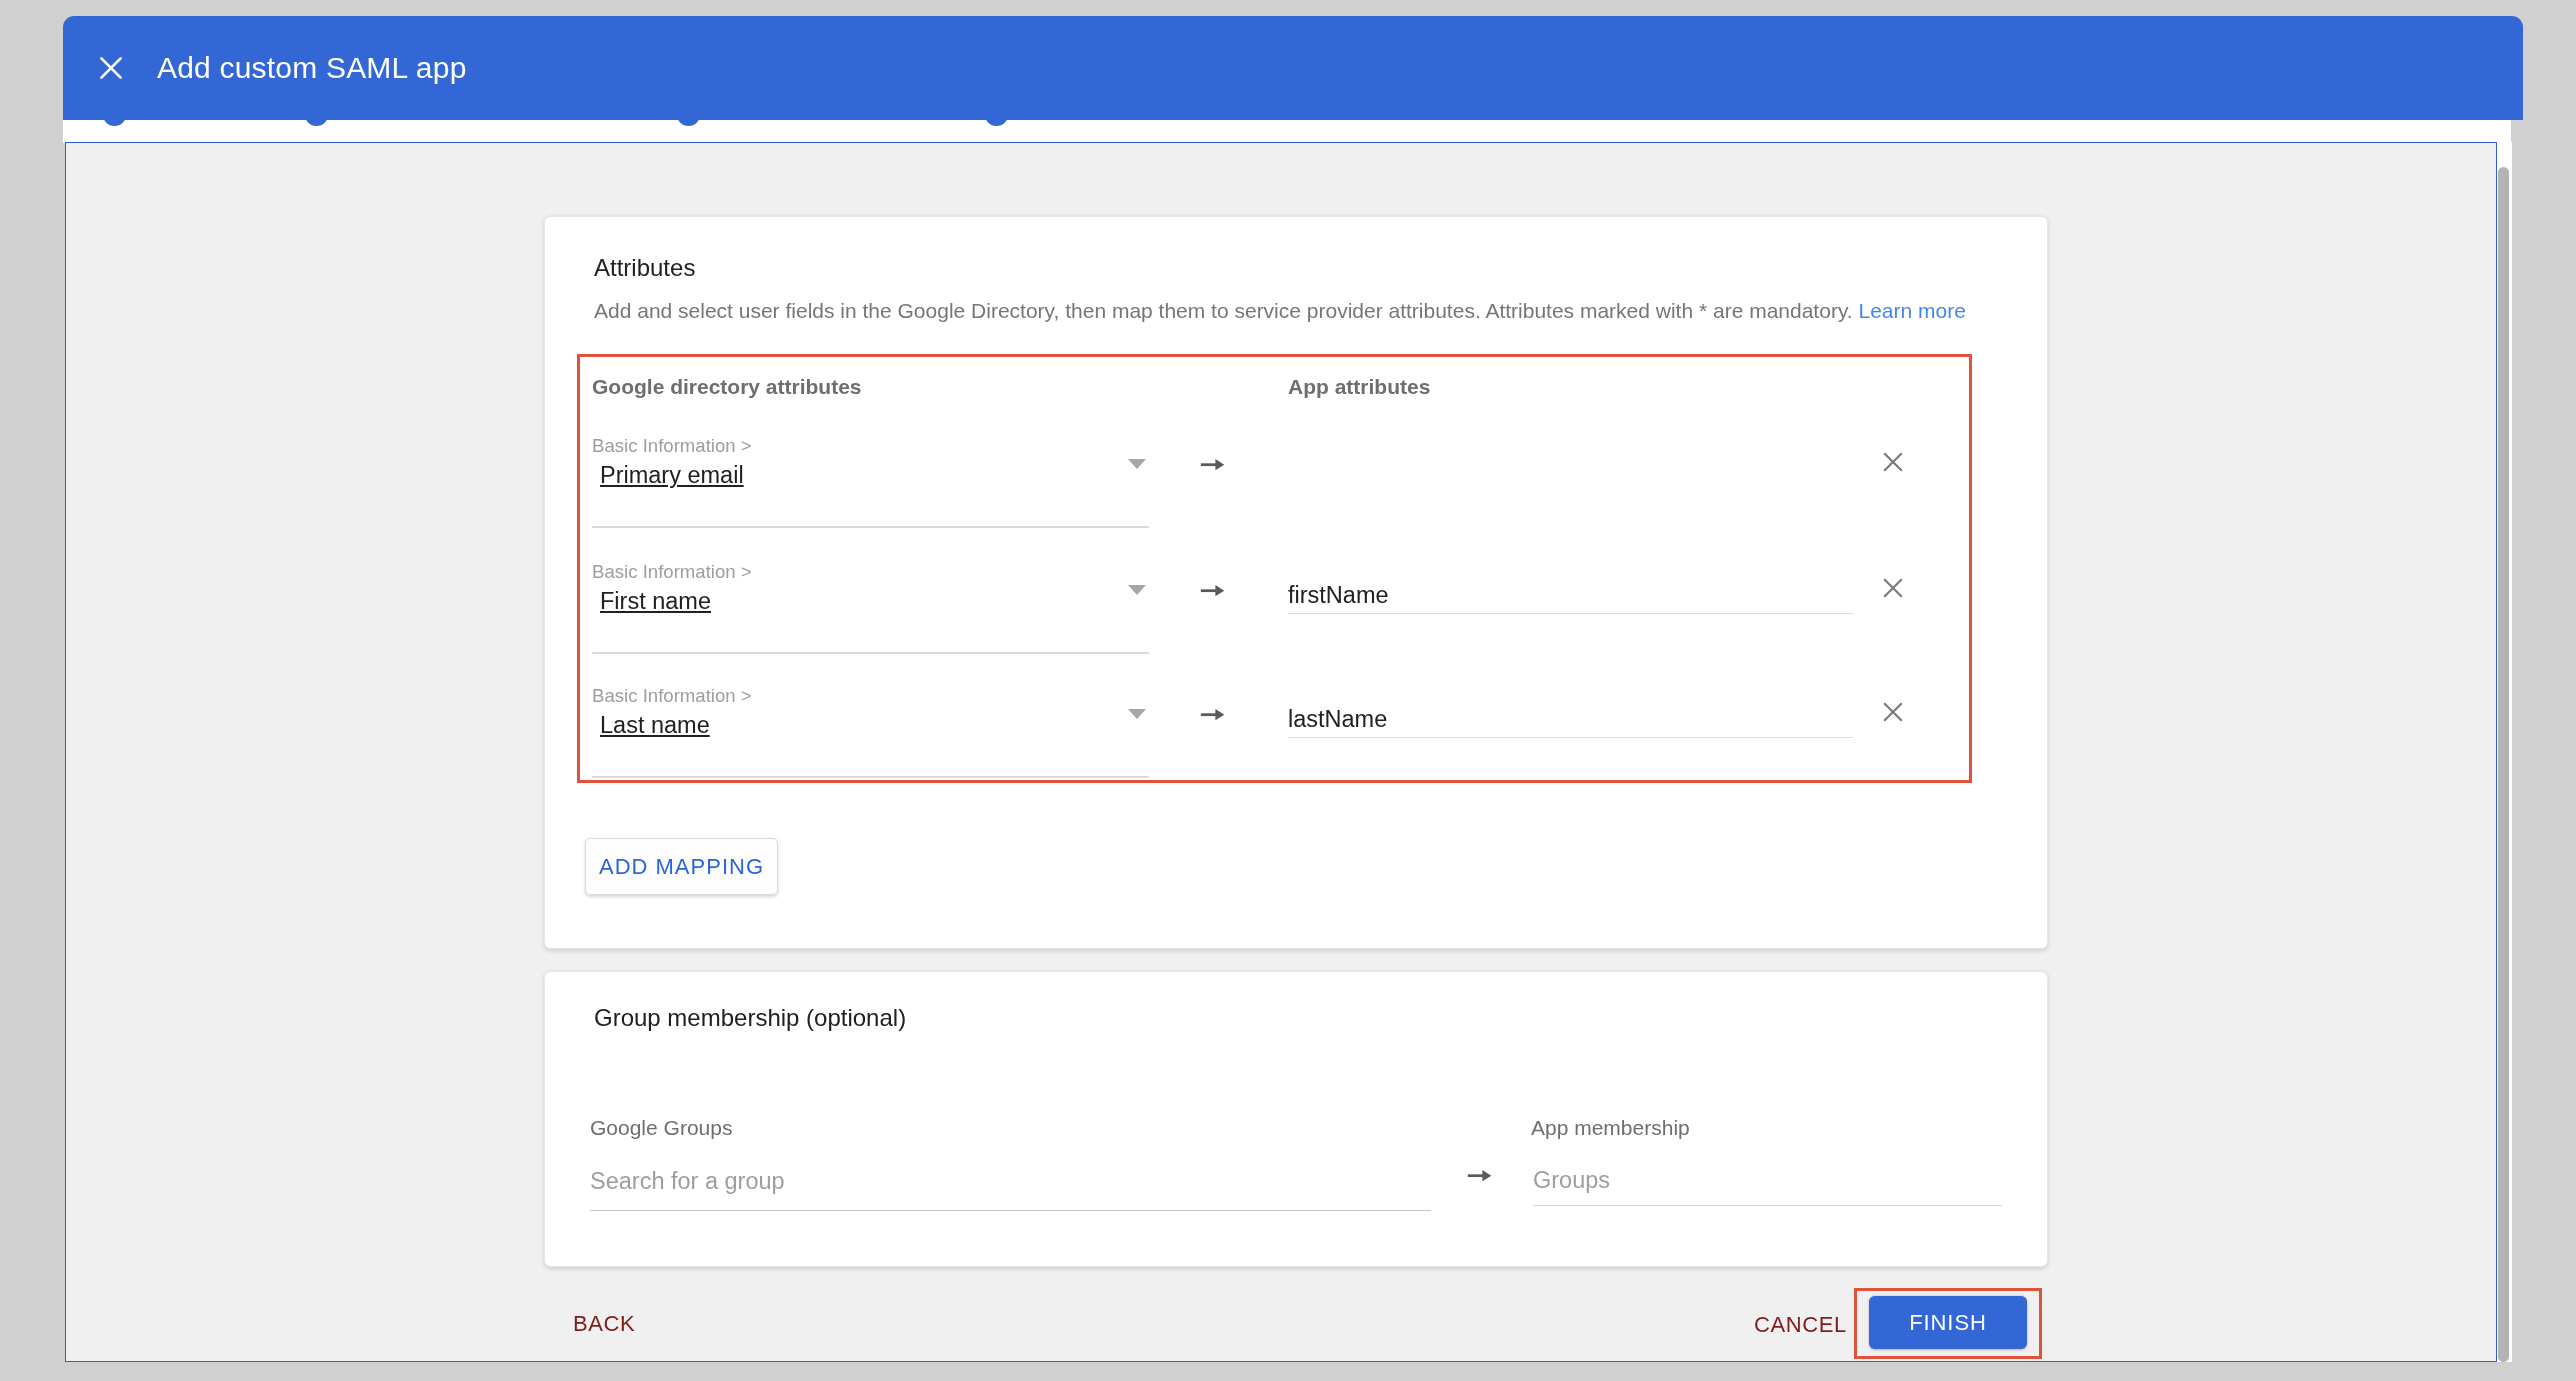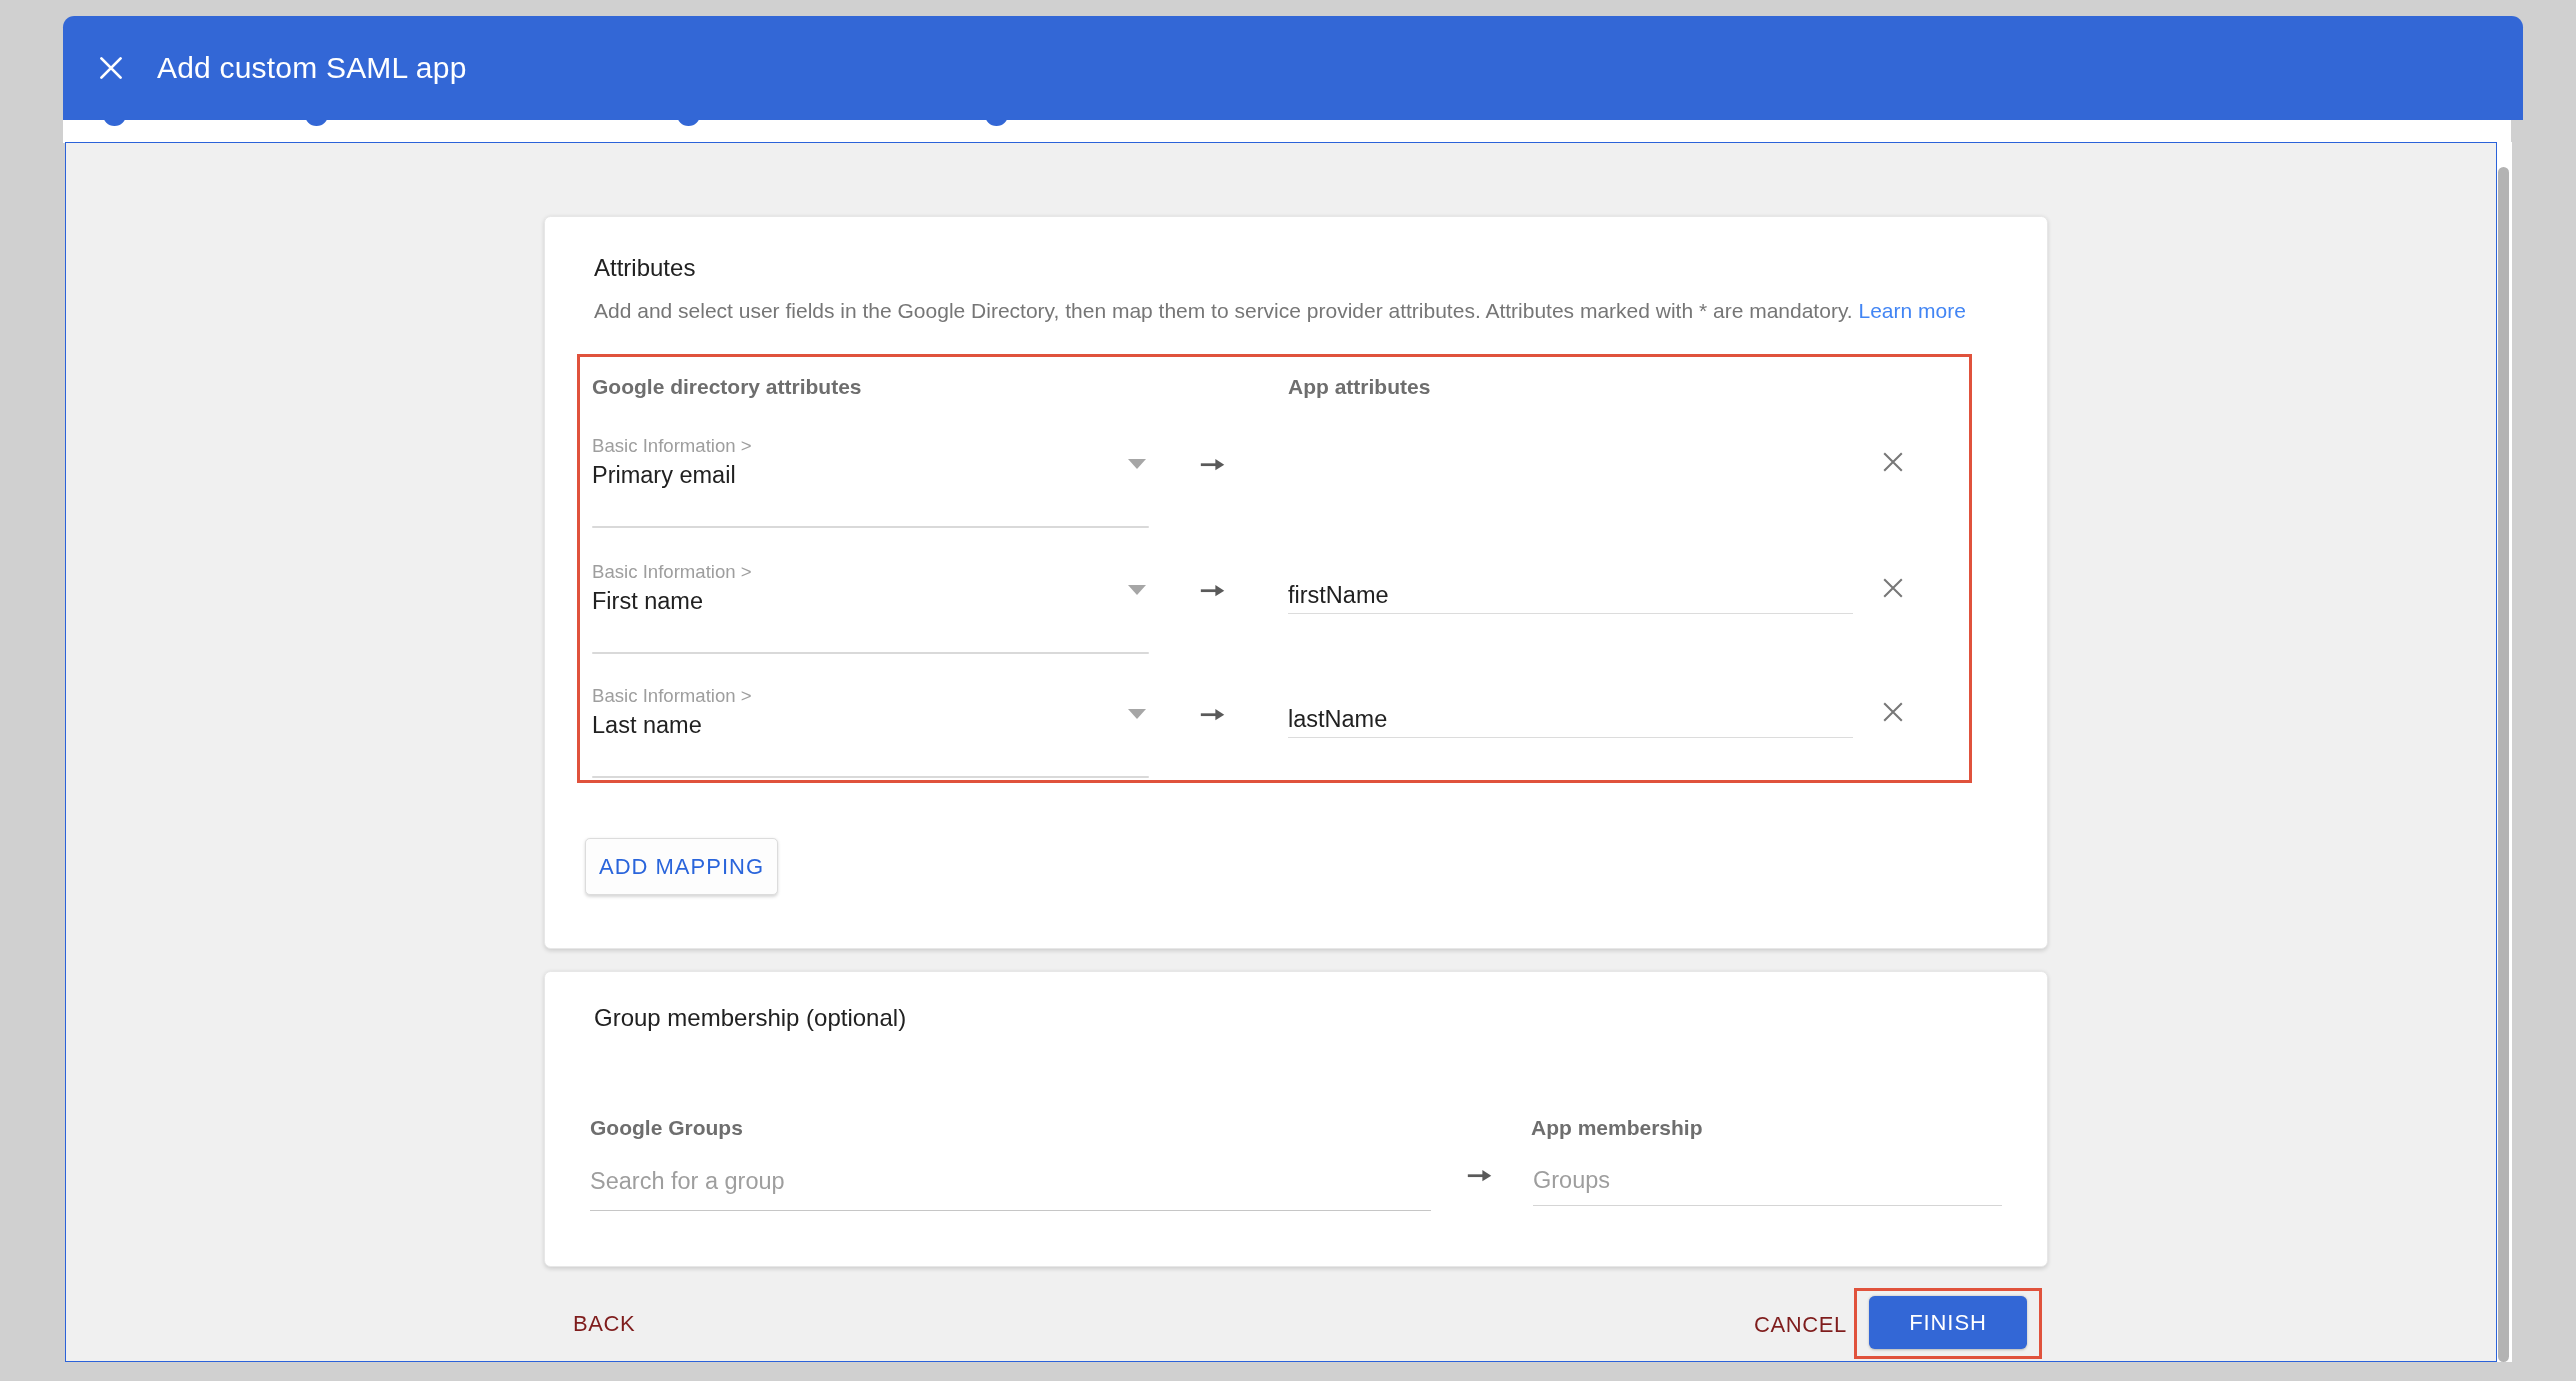--- a/index.html
+++ b/index.html
@@ -47,21 +47,21 @@
 
   .red-frame{box-sizing:border-box;border:3.2px solid var(--highlight_red,#e0523c);z-index:6;}
   #attr-red-frame{left:32px;top:137px;width:1395px;height:429px;}
   #finish-red-frame{left:1854px;top:1288px;width:188px;height:71px;z-index:6;}
 
   .col-header{font-size:21px;font-weight:bold;color:#6e6e6e;}
 
   
   .map-row{left:47px;width:1327px;height:97px;}
   .row-category{left:0;top:0;font-size:18.6px;color:#9e9e9e;}
-  .row-dir-value{left:0;top:27px;font-size:23.5px;color:#212121;}
+  .row-dir-value{left:8px;top:27px;font-size:23.5px;color:#212121;text-decoration:underline;}
   .select-underline{left:0;top:91px;width:557px;height:1.6px;background:#d9d9d9;border-radius:1.6px;}
   .dd-triangle{
     left:536px;top:24px;width:0;height:0;
     border-left:9px solid transparent;border-right:9px solid transparent;
     border-top:10.5px solid #a6a6a6;
   }
   .dir-select{left:0;top:0;width:557px;height:92px;cursor:pointer;}
   .map-arrow{left:608px;top:20px;}
   .app-input{
     left:696px;top:16px;width:565px;height:36px;
@@ -77,21 +77,21 @@
   .add-mapping-btn{
     left:40px;top:621px;width:193px;height:57px;box-sizing:border-box;
     background:#fdfdfd;border:1.6px solid #dcdcdc;border-radius:4.9px;
     box-shadow:0 1.6px 3.2px rgba(0,0,0,.16);
     display:flex;align-items:center;justify-content:center;
     font-size:22px;font-weight:500;letter-spacing:1px;
     color:var(--action_blue,#2a65db);cursor:pointer;
   }
 
   
-  .g-label{font-size:21px;font-weight:bold;color:#6e6e6e;top:144px;}
+  .g-label{font-size:21px;font-weight:normal;color:#6e6e6e;top:144px;}
   .g-input{
     background:transparent;border:none;outline:none;padding:0;
     font-family:"Liberation Sans","DejaVu Sans",sans-serif;
     font-size:23.5px;color:#212121;
   }
   .g-input::placeholder{color:#9e9e9e;opacity:1;}
   #group-search{left:45px;top:180px;width:841px;height:58px;border-bottom:1.6px solid #c6c6c6;}
   #group-attr{left:988px;top:183px;width:469px;height:50px;border-bottom:1.6px solid #d5d5d5;}
 
   

